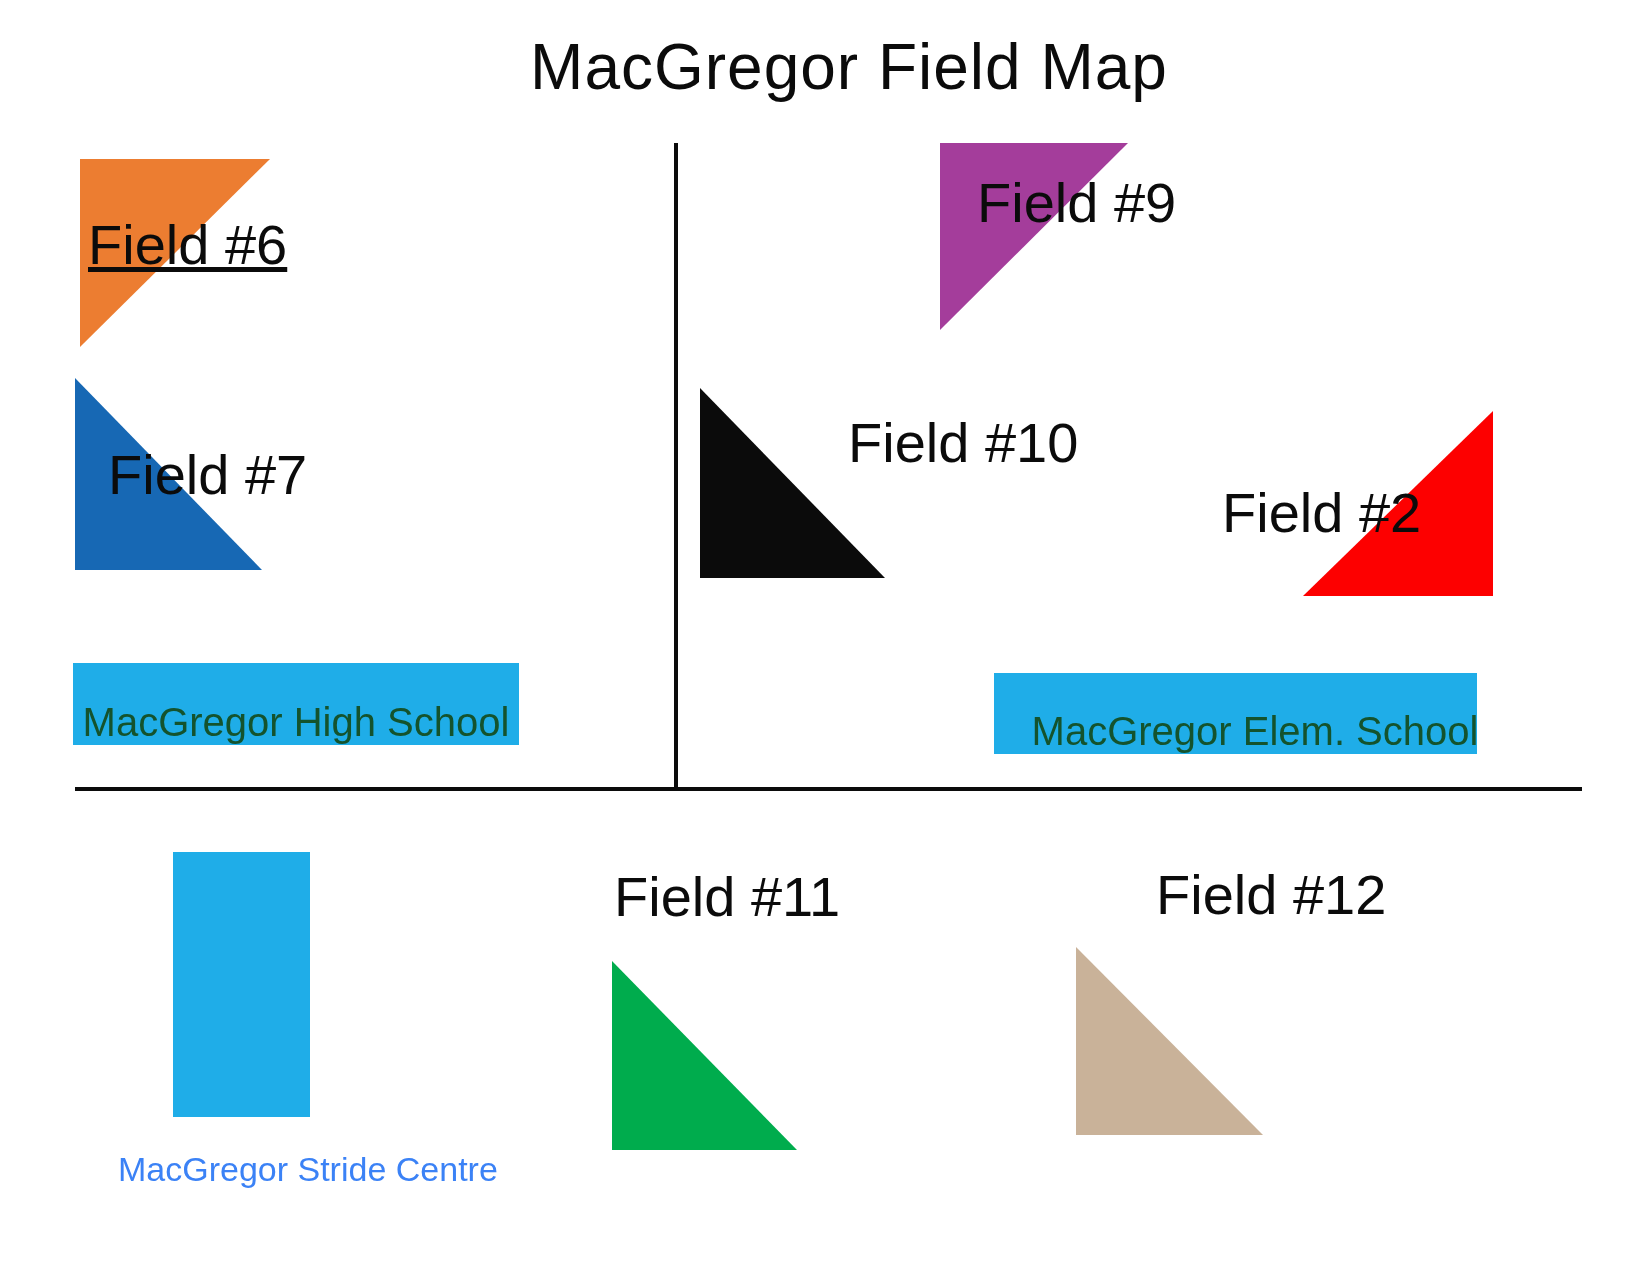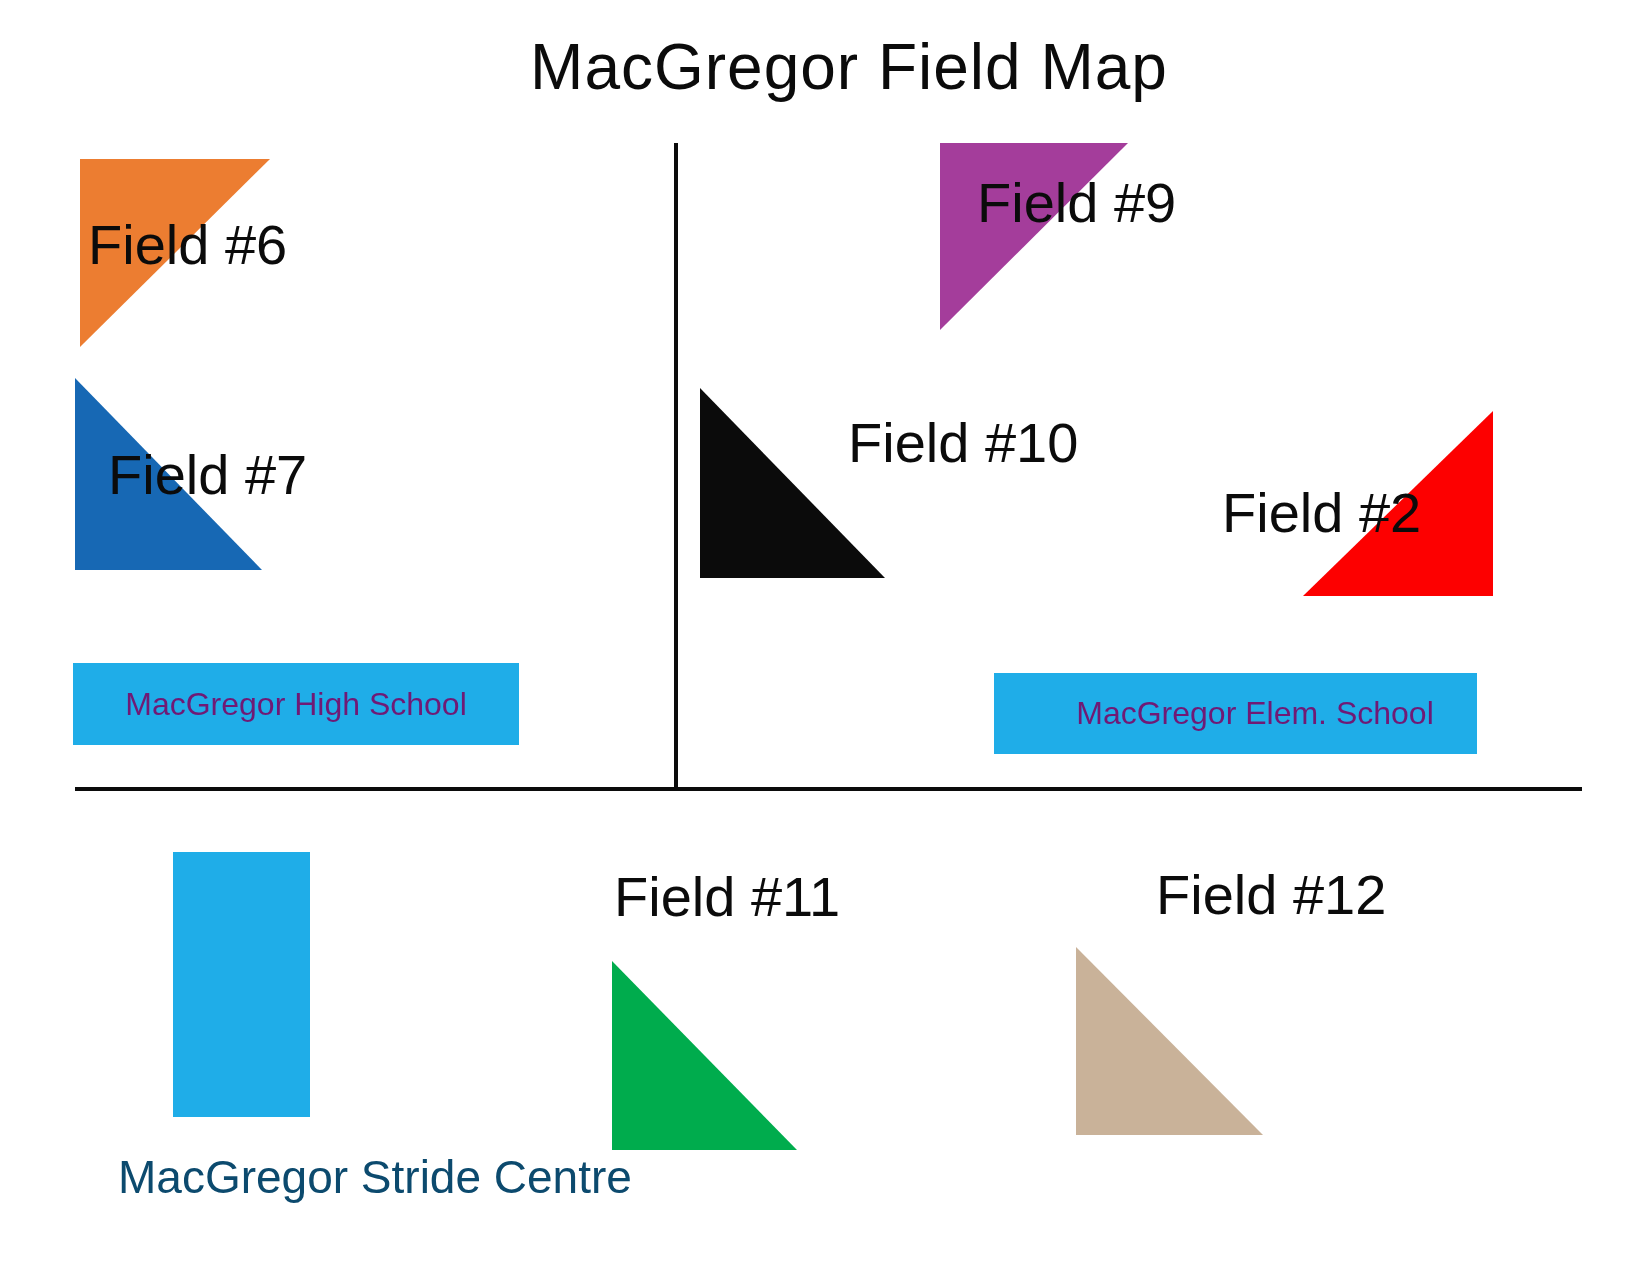--- a/index.html
+++ b/index.html
@@ -15,38 +15,38 @@
   }
   svg.shapes { position:absolute; left:0; top:0; }
   .divider { position:absolute; background:#0b0b0b; }
   .div-v { left:674px; top:143px; width:4px;  height:647px; }
   .div-h { left:75px;  top:787px; width:1507px; height:4px; }
 
   .field-label {
     position:absolute; font-size:56px; line-height:1.1;
     color:#0b0b0b; white-space:nowrap; z-index:3;
   }
-  .lbl-f6  { left:88px;   top:214px; }
+  .lbl-f6  { left:88px;   top:214px;text-decoration:underline; }
   .lbl-f7  { left:108px;  top:444px; }
   .lbl-f8  { left:977px;  top:172px; }
   .lbl-f9  { left:1222px; top:482px; }
   .lbl-f10 { left:848px;  top:412px; }
   .lbl-f11 { left:614px;  top:866px; }
   .lbl-f12 { left:1156px; top:864px; }
 
   .building {
-    position:absolute; display:flex; align-items:center; justify-content:center;
-    font-size:32px; color:#701a75; white-space:nowrap; z-index:2;
+    position:absolute; display:flex; align-items:flex-end; justify-content:center;
+    font-size:40px; color:#14532d; white-space:nowrap; z-index:2;
   }
   .b-high   { left:73px;  top:663px; width:446px; height:82px; }
   .b-elem   { left:994px; top:673px; width:444px; height:81px; }
   .b-stride { left:173px; top:852px; width:137px; height:265px; }
   .stride-label {
     position:absolute; left:118px; top:1150px;
-    font-size:46px; color:#0c4a6e; white-space:nowrap; z-index:2;
+    font-size:34px; color:#3b82f6; white-space:nowrap; z-index:2;
   }
 </style>
 </head>
 <body>
 
 <div id="stage">
 
   <div class="title">MacGregor Field Map</div>
 
   <svg class="shapes" width="1650" height="1275" viewBox="0 0 1650 1275">

